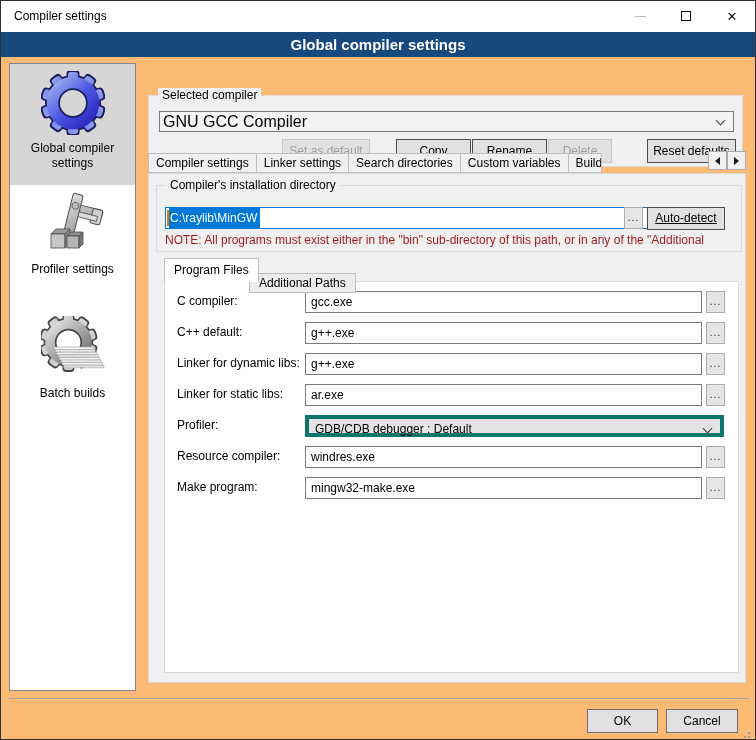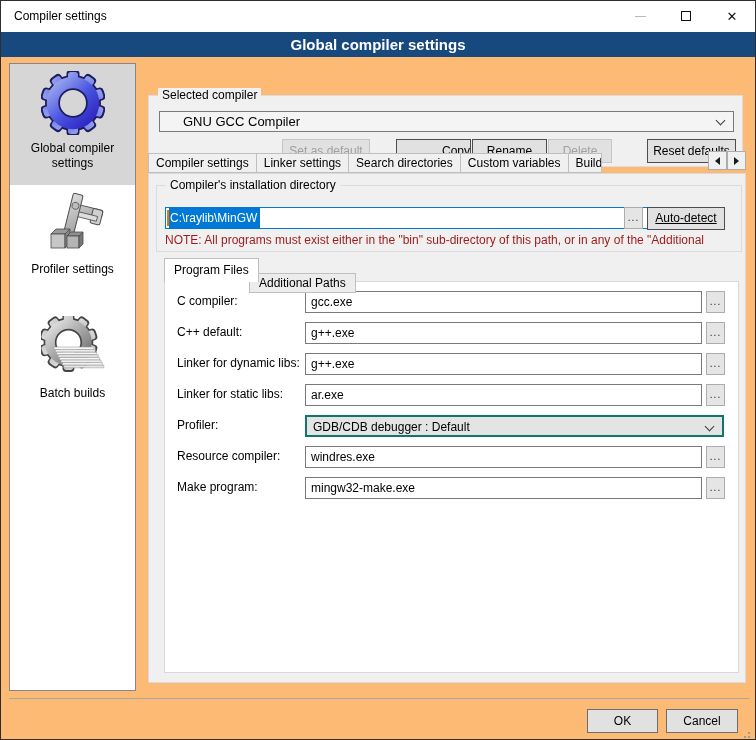--- a/index.html
+++ b/index.html
@@ -30,30 +30,30 @@
   .si-0{ top:0; height:121px; background:#D6D6D6; padding-top:7px; }
   .si-1{ top:128px; height:104px; padding-top:0; }
   .si-2{ top:252px; height:104px; padding-top:0; }
   
   .gbox{ position:absolute; border:1px solid #DCDCDC; background:#F0F0F0; }
   .gbox .legend{ position:absolute; left:9px; top:-8px; background:#F0F0F0; padding:0 4px; font-size:12px; color:#000; }
   .g-selected{ left:147px; top:78px; width:595px; height:72px;margin-top:16px; }
   .g-dir{ left:155px; top:184px; width:586px; height:67px; background:#F0F0F0; z-index:3; }
   
   .combo{ position:relative; background:#F4F4F4; border:1px solid #7A7A7A; height:21px;
-          line-height:19px; padding-left:23px; color:#000; font-size:13px; white-space:nowrap; overflow:hidden; }
+          line-height:19px; padding-left:3px; color:#000; font-size:16px; white-space:nowrap; overflow:hidden; }
   .combo .chev{ position:absolute; right:9px; top:5px; width:7px; height:7px;
                 border-right:1.4px solid #3c3c3c; border-bottom:1.4px solid #3c3c3c; transform:rotate(45deg); }
   .c-compiler{ position:absolute; left:10px; top:15px; width:575px; }
   
   .btn{ position:absolute; height:24px; background:#E1E1E1; border:1px solid #4D4D4D;
         font-family:"Liberation Sans",sans-serif; font-size:12px; color:#000; text-align:center; cursor:default; }
   .btn.disabled{ border-color:#C6C6C6; color:#9F9F9F; }
   .b-setdefault{ left:133px; top:43px; width:88px; }
-  .b-copy{ left:247px; top:43px; width:75px;text-align:right; }
+  .b-copy{ left:247px; top:43px; width:75px; }
   .b-rename{ left:323px; top:43px; width:75px; }
   .b-delete{ left:399px; top:43px; width:64px; }
   .b-reset{ left:498px; top:43px; width:89px; }
   
   .tabstrip{ position:absolute; left:147px; top:149px; height:23px; display:flex; align-items:flex-end; z-index:2; }
   .tab{ height:20px; line-height:19px; background:#F0F0F0; border:1px solid #BFBFBF; border-left-width:0;
         padding:0 7px; font-size:12px; white-space:nowrap; overflow:hidden; }
   .tab:first-child{ border-left-width:1px; }
   .tab.active{ height:23px; line-height:22px; background:#fff; border-bottom:none; border-left-width:1px; position:relative; z-index:4; }
   .tab.clip{ width:33px; padding-right:0; }
@@ -81,21 +81,21 @@
   .st-0{ left:163px; top:257px; height:24px; line-height:22px; background:#fff; border-bottom:none; z-index:5; }
   .st-1{ left:248px; top:272px; height:20px; line-height:19px;text-align:center; }
   .innerpanel{ position:absolute; left:163px; top:280px; width:575px; height:392px;
                background:#fff; border:1px solid #D9D9D9; z-index:3; }
   .row{ position:absolute; left:0; width:100%; height:22px; }
   .flabel{ position:absolute; left:12px; top:3px; font-size:12px; color:#000; }
   .finput{ position:absolute; left:140px; top:0; width:397px; height:22px; border:1px solid #7A7A7A;
            background:#fff; font-family:"Liberation Sans",sans-serif; font-size:12px; padding:0 5px; color:#000; }
   .row .mini{ left:541px; top:0; }
   .fcombo{ position:absolute; left:140px; top:0; width:419px; height:22px; background:#E4E4E4;
-           border:2px solid #0f766e; line-height:20px; padding-left:6px; font-size:12px; }
+           border:4px solid #0f766e; line-height:20px; padding-left:6px; font-size:12px; }
   .fcombo .chev{ position:absolute; right:9px; top:6px; width:7px; height:7px;
                  border-right:1.4px solid #3c3c3c; border-bottom:1.4px solid #3c3c3c; transform:rotate(45deg); }
   .r0{top:9px}.r1{top:40px}.r2{top:71px}.r3{top:102px}.r4{top:133px}.r5{top:164px}.r6{top:195px}
   
   .divider{ position:absolute; left:8px; top:697px; width:740px; height:1px; background:#A6A6A6; }
   .b-ok{ left:586px; top:708px; width:71px; border-color:#6e6e6e; }
   .b-cancel{ left:665px; top:708px; width:72px; border-color:#6e6e6e; }
   .grip{ position:absolute; right:5px; bottom:5px; width:2px; height:2px; background:#9b9b9b;
          box-shadow:0 4px #9b9b9b,0 8px #9b9b9b,-4px 8px #9b9b9b,-8px 8px #9b9b9b,-4px 4px #9b9b9b; }
 </style>

